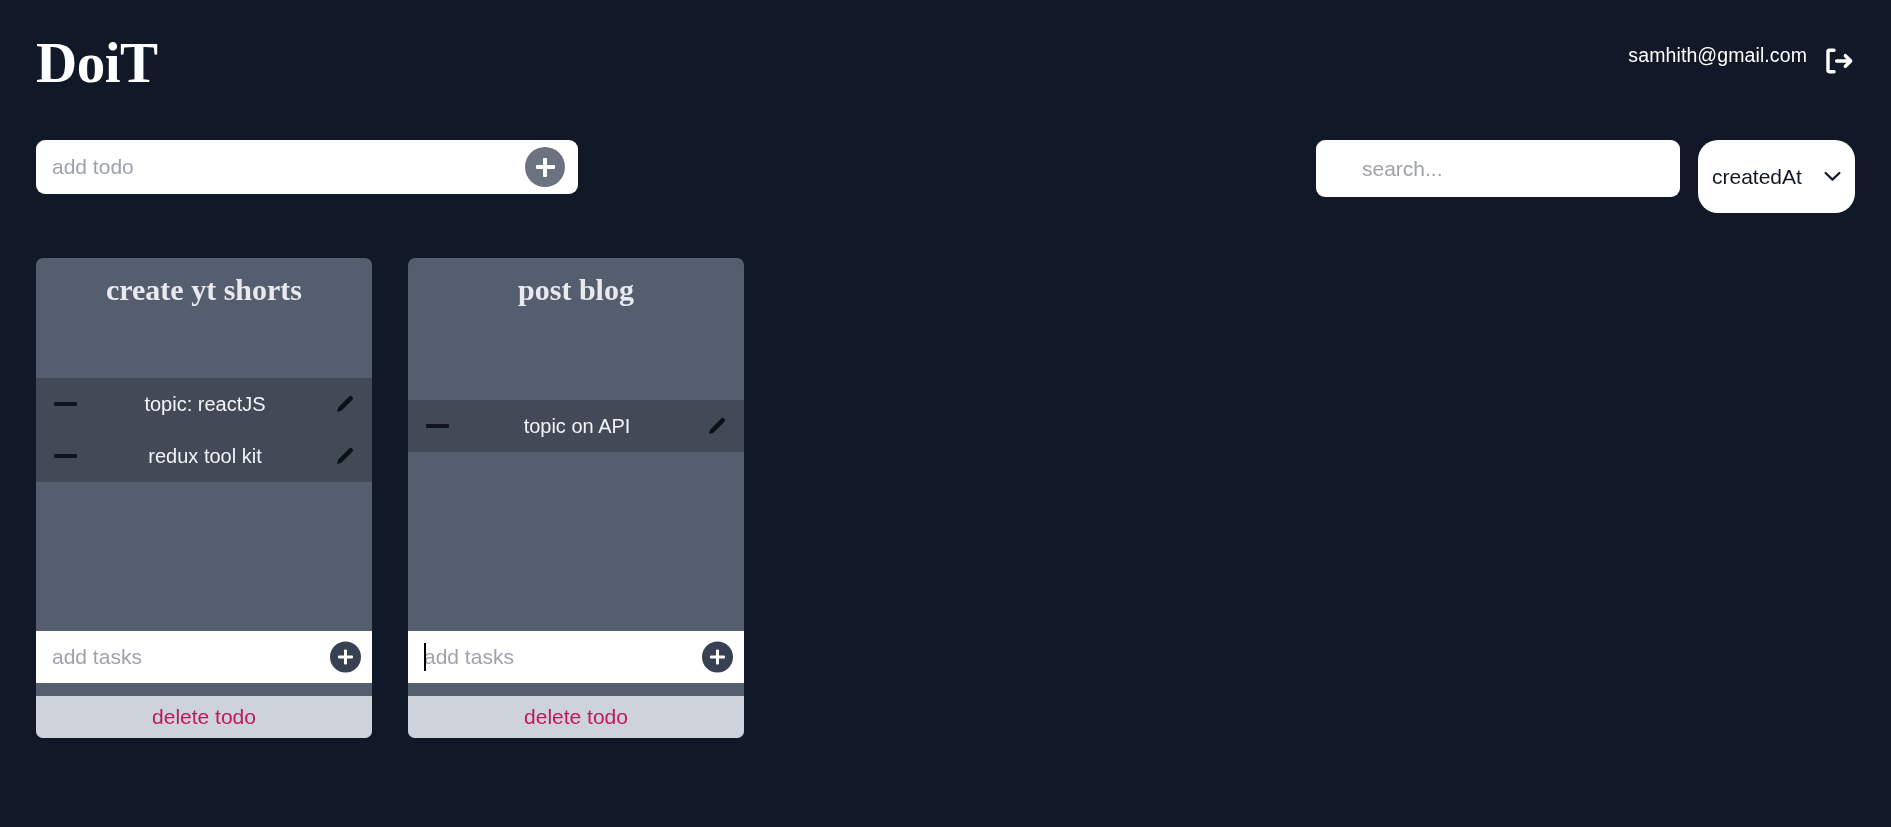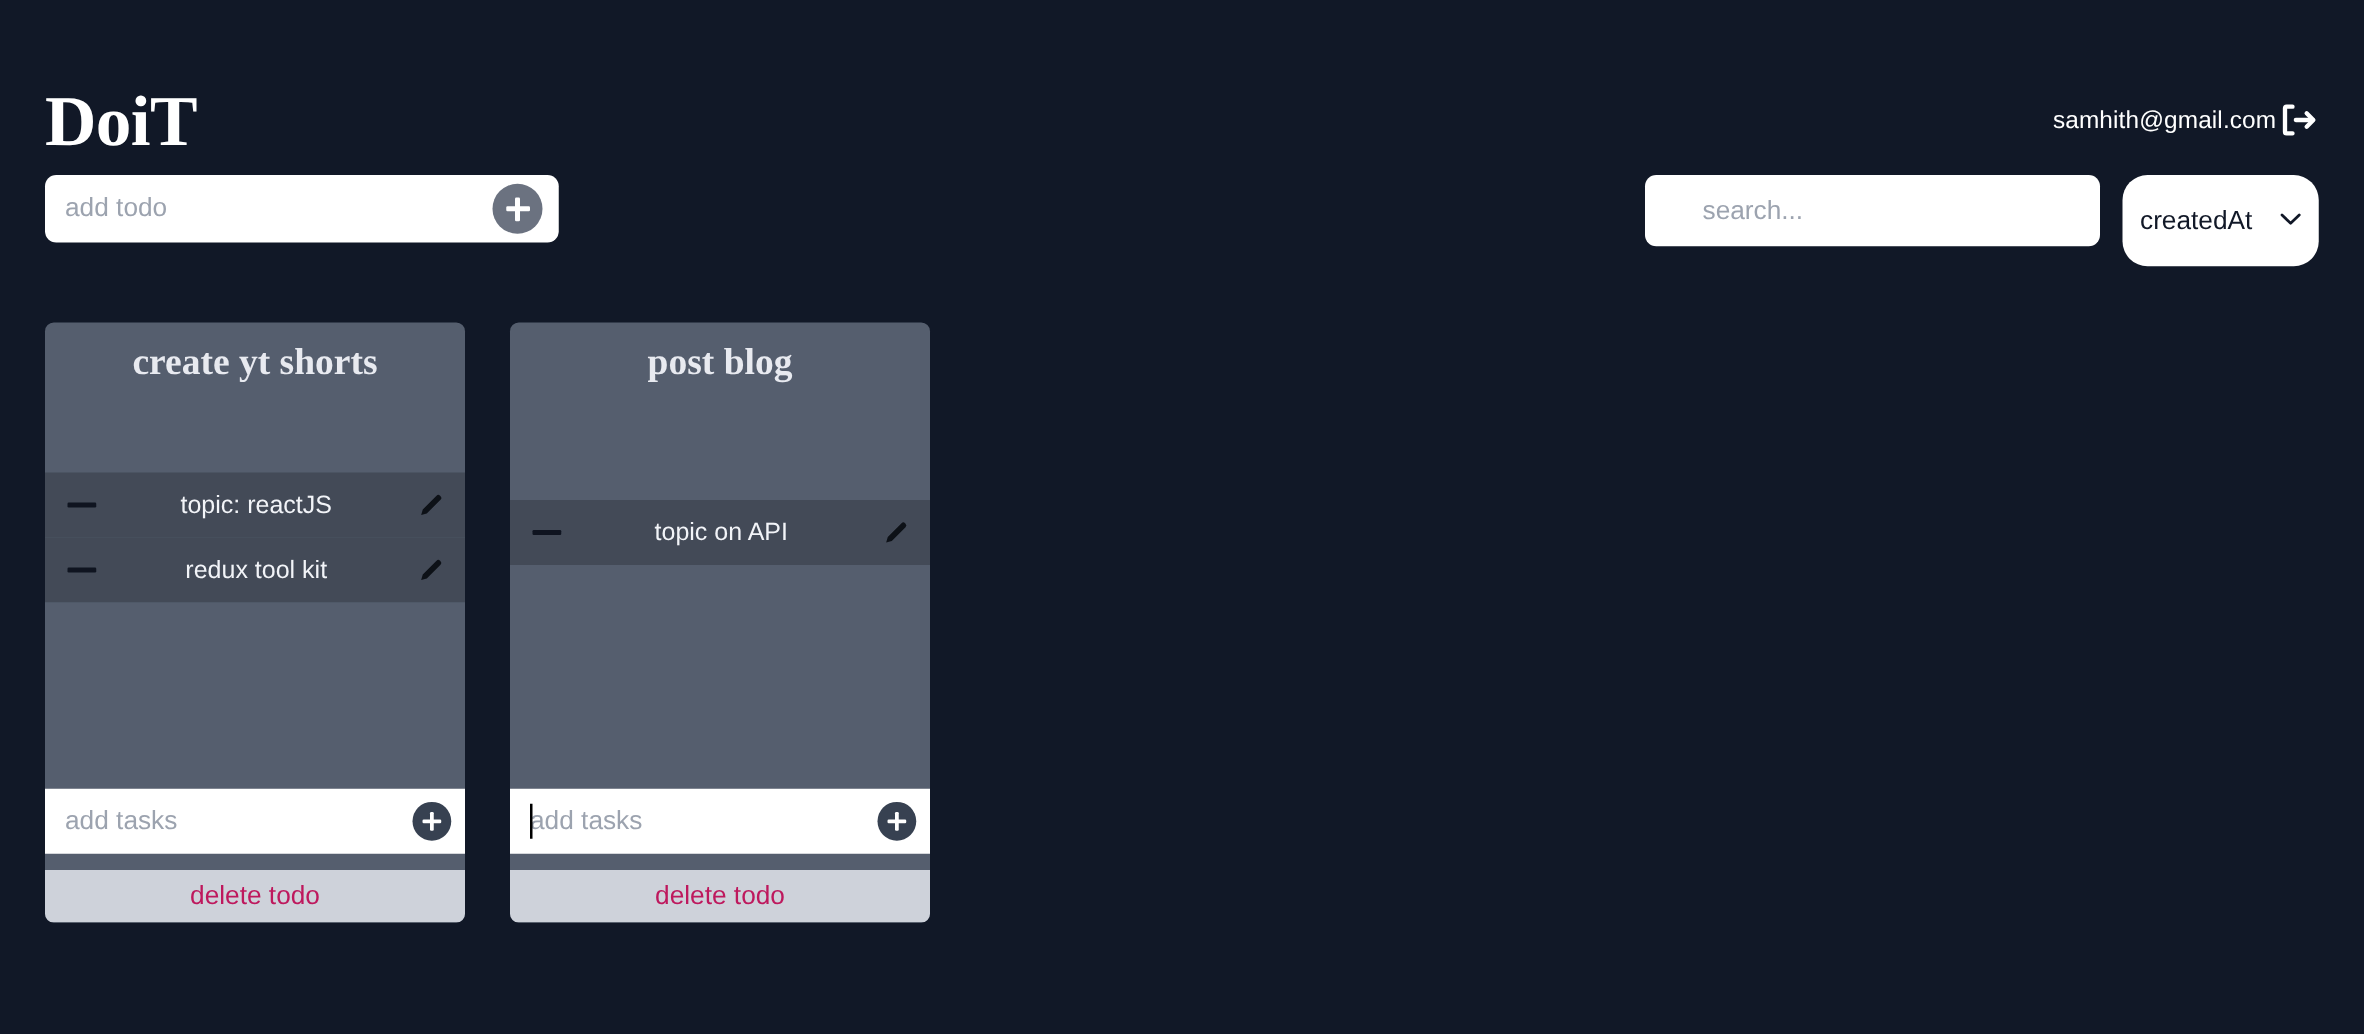--- a/index.html
+++ b/index.html
@@ -14,35 +14,34 @@
 
   
   .header {
     position: absolute;
     top: 0; left: 0; right: 0;
     height: 118px;
     display: flex;
     align-items: center;
     justify-content: space-between;
     padding: 0 36px 0 36px;
-    margin-top: 35px;
   }
   .brand {
     font-family: "Liberation Serif", "DejaVu Serif", serif;
     font-weight: 700;
     font-size: 57px;
     color: #ffffff;
     letter-spacing: -0.5px;
     line-height: 1;
     margin-top: 6px;
   }
   .user-zone {
     display: flex;
-    align-items: center;
-    gap: 0;
+    align-items: flex-start;
+    gap: 14px;
     margin-top: 4px;
   }
   .user-email {
     color: #ffffff;
     font-size: 19.5px;
     letter-spacing: 0.1px;
   }
   .logout-icon {
     display: inline-flex;
     align-items: center;
@@ -56,21 +55,21 @@
     position: absolute;
     top: 140px; left: 0; right: 0;
     height: 70px;
     padding: 0 36px;
     display: flex;
     align-items: flex-start;
     justify-content: space-between;
   }
   .add-todo-wrap {
     position: relative;
-    width: 411px;
+    width: 542px;
     height: 54px;
     background: #ffffff;
     border-radius: 9px;
     display: flex;
     align-items: center;
   }
   .add-todo-input {
     border: none;
     outline: none;
     background: transparent;

